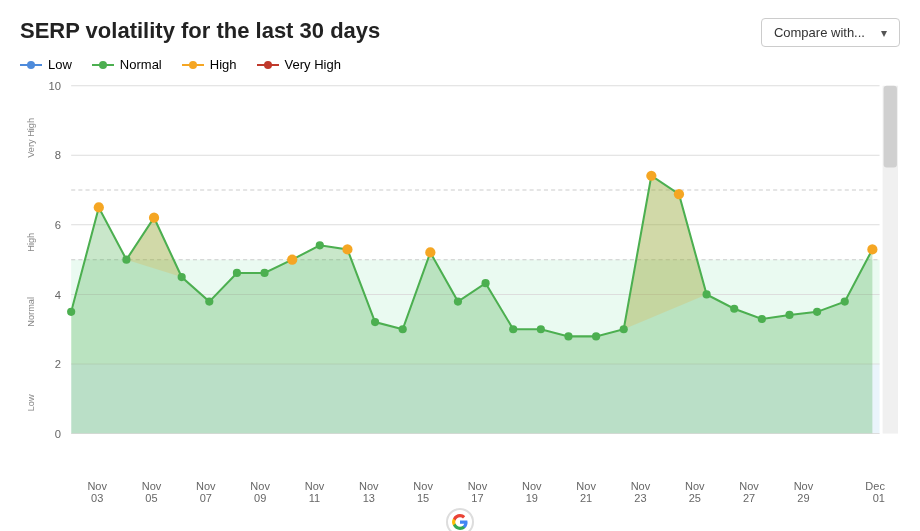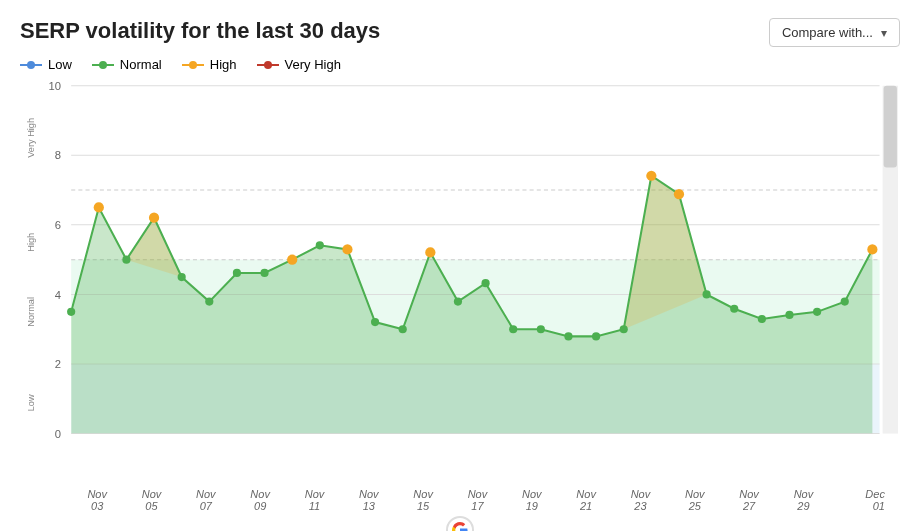--- a/index.html
+++ b/index.html
@@ -30,21 +30,21 @@
     .compare-btn {
       display: flex;
       align-items: flex-end;
       border: 1px solid #ccc;
       border-radius: 4px;
       padding: 6px 12px;
       font-size: 13px;
       color: #333;
       cursor: pointer;
       background: #fff;
-      gap: 8px;
+      gap: 16px;
     }
     .compare-btn .chevron {
       font-size: 12px;
       color: #555;
     }
     .legend {
       display: flex;
       align-items: center;
       gap: 20px;
       margin-bottom: 8px;
@@ -201,21 +201,21 @@
       <circle cx="779" cy="221" r="4" fill="#4caf50"></circle>
       <circle cx="806" cy="211" r="4" fill="#4caf50"></circle>
       <circle cx="833" cy="160" r="5" fill="#f5a623"></circle>
 
       <rect x="843" y="0" width="15" height="340" fill="#f0f0f0"></rect>
       <rect x="844" y="0" width="13" height="80" fill="#d0d0d0" rx="3"></rect>
 
     </svg>
   </div>
 
-  <div style="display:flex; padding-left:50px; padding-right:15px; margin-top:18px;font-style:italic;">
+  <div style="display:flex; padding-left:50px; padding-right:15px; margin-top:10px;">
     <div style="flex:1; text-align:center; font-size:11px; color:#666;">Nov<br>03</div>
     <div style="flex:1; text-align:center; font-size:11px; color:#666;">Nov<br>05</div>
     <div style="flex:1; text-align:center; font-size:11px; color:#666;">Nov<br>07</div>
     <div style="flex:1; text-align:center; font-size:11px; color:#666;">Nov<br>09</div>
     <div style="flex:1; text-align:center; font-size:11px; color:#666;">Nov<br>11</div>
     <div style="flex:1; text-align:center; font-size:11px; color:#666;">Nov<br>13</div>
     <div style="flex:1; text-align:center; font-size:11px; color:#666;">Nov<br>15</div>
     <div style="flex:1; text-align:center; font-size:11px; color:#666;">Nov<br>17</div>
     <div style="flex:1; text-align:center; font-size:11px; color:#666;">Nov<br>19</div>
     <div style="flex:1; text-align:center; font-size:11px; color:#666;">Nov<br>21</div>

